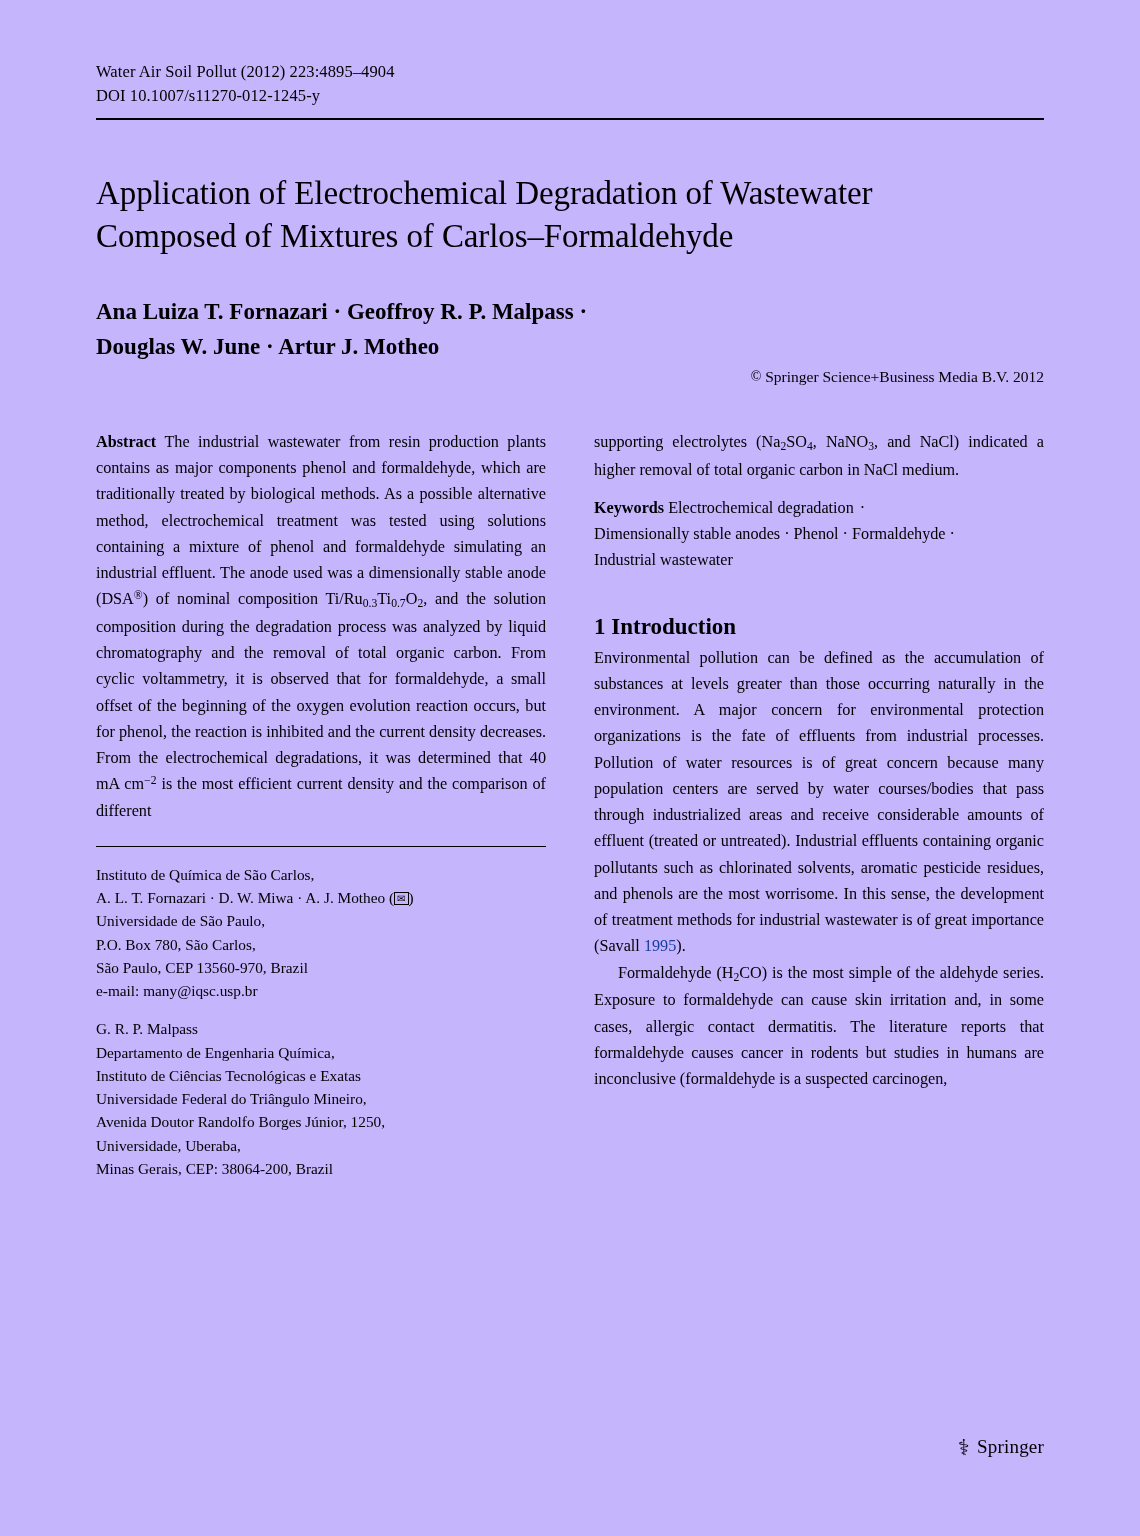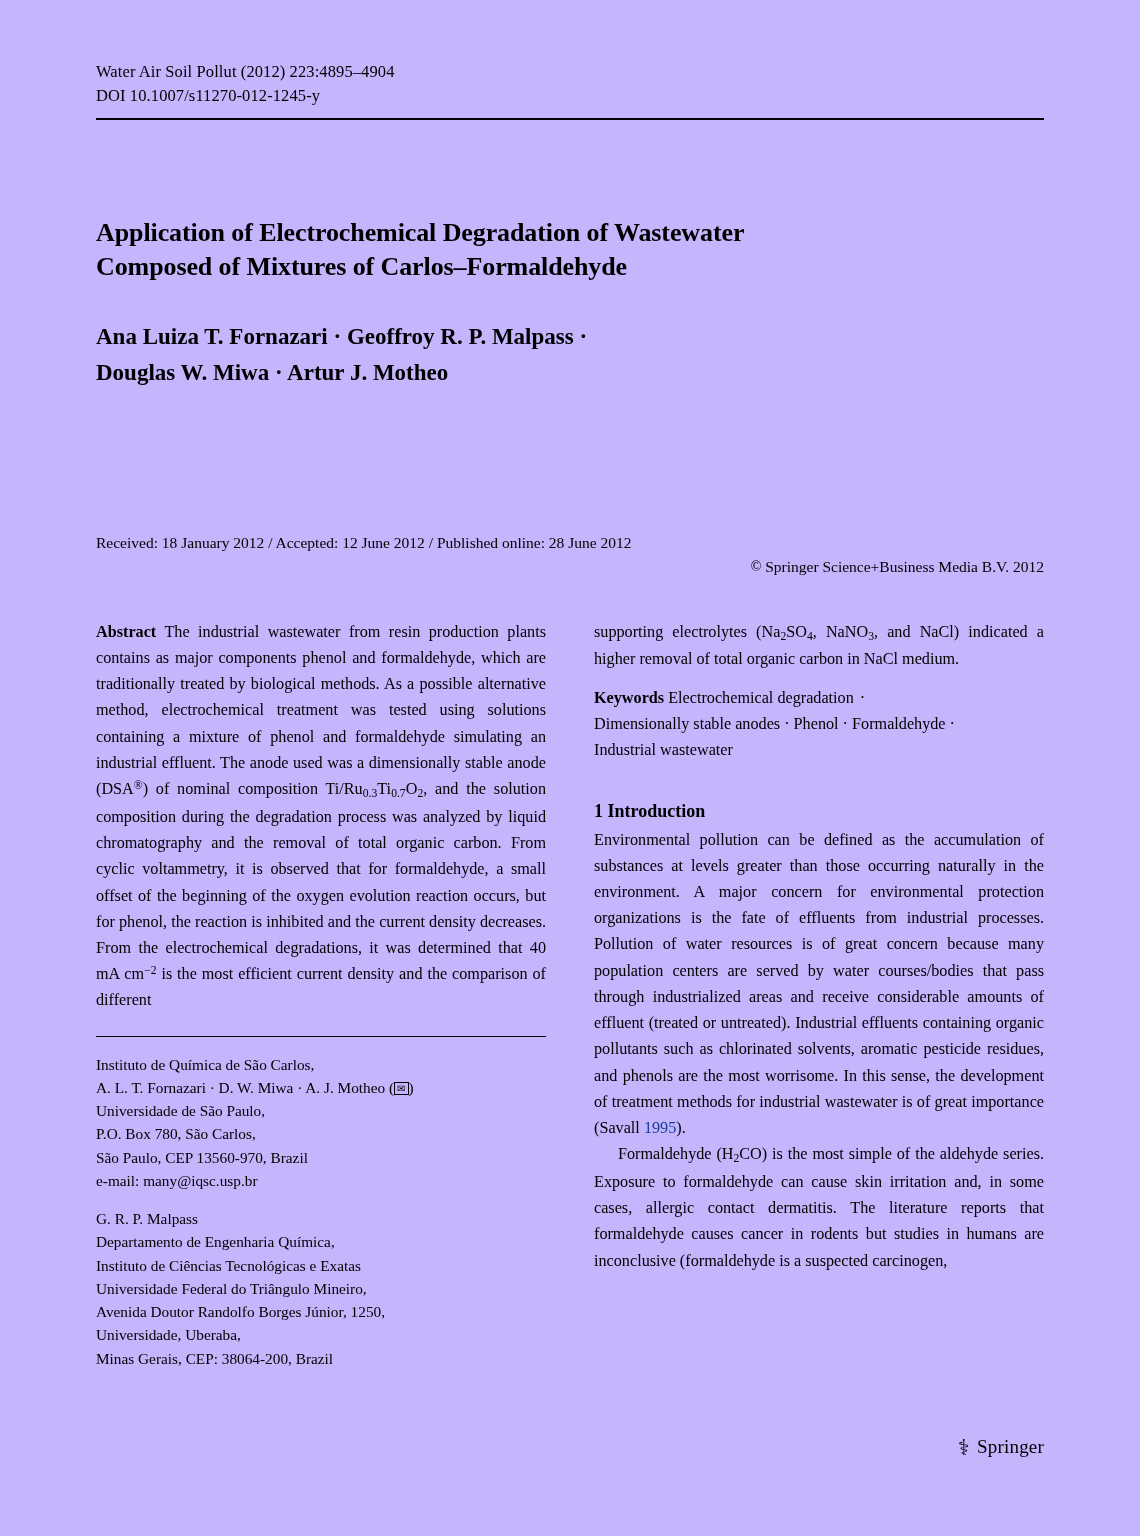--- a/index.html
+++ b/index.html
@@ -37,23 +37,23 @@
   }
   .journal-head div { white-space: nowrap; }
   .head-rule {
     margin-top: 10px;
     border-bottom: 2.2px solid #000;
     width: 948px;
   }
 
   
   .title {
-    margin-top: 96px;
-    font-size: 26px;
-    font-weight: bold;
+    margin-top: 52px;
+    font-size: 33px;
+    font-weight: normal;
     line-height: 1.30;
     letter-spacing: -0.1px;
   }
   .authors {
     margin-top: 36px;
     font-size: 23px;
     font-weight: bold;
     line-height: 1.55;
   }
 
@@ -123,21 +123,21 @@
     position: relative;
     top: -1px;
   }
 
   .kw-block { margin-top: 12px; font-size: 16.2px; line-height: 1.62; }
   .kw-label { font-weight: bold; }
   .sep { padding: 0 2px; }
 
   .sec-head {
     margin-top: 34px;
-    font-size: 18px;
+    font-size: 23px;
     font-weight: bold;
   }
   .body-para { margin-top: 22px; }
   .indent { text-indent: 24px; }
   .cite { color: #1a3d9e; }
 
   sub { font-size: 0.72em; vertical-align: -0.24em; }
   sup { font-size: 0.72em; vertical-align: 0.42em; }
 
   
@@ -170,24 +170,23 @@
     </div>
     <div class="head-rule"></div>
 
     <div class="title">
       <div>Application of Electrochemical Degradation of Wastewater</div>
       <div>Composed of Mixtures of Carlos–Formaldehyde</div>
     </div>
 
     <div class="authors">
       <div>Ana Luiza T. Fornazari · Geoffroy R. P. Malpass ·</div>
-      <div>Douglas W. Miwa · Artur J. Motheo</div>
-    </div>
-
-    <div class="dates">Received: 18 January 2012 / Accepted: 12 June 2012 / Published online: 28 June 2012</div>
+      <div>Douglas W. June · Artur J. Motheo</div>
+    </div>
+
     <div class="copyright">
       <span class="csym">©</span>
       <span>Springer Science+Business Media B.V. 2012</span>
     </div>
 
     <div class="columns">
 
       <div class="col col-left">
         <p><span class="abstract-label">Abstract</span><span> The industrial wastewater from resin production plants contains as major components phenol and formaldehyde, which are traditionally treated by biological methods. As a possible alternative method, electrochemical treatment was tested using solutions containing a mixture of phenol and formaldehyde simulating an industrial effluent. The anode used was a dimensionally stable anode (DSA</span><sup>®</sup><span>) of nominal composition Ti/Ru</span><sub>0.3</sub><span>Ti</span><sub>0.7</sub><span>O</span><sub>2</sub><span>, and the solution composition during the degradation process was analyzed by liquid chromatography and the removal of total organic carbon. From cyclic voltammetry, it is observed that for formaldehyde, a small offset of the beginning of the oxygen evolution reaction occurs, but for phenol, the reaction is inhibited and the current density decreases. From the electrochemical degradations, it was determined that 40 mA cm</span><sup>−2</sup><span> is the most efficient current density and the comparison of different</span></p>
 

